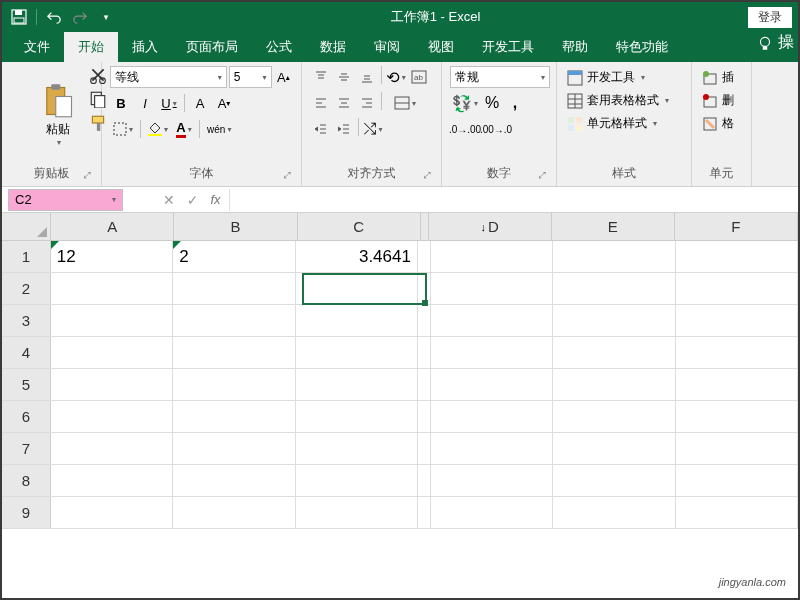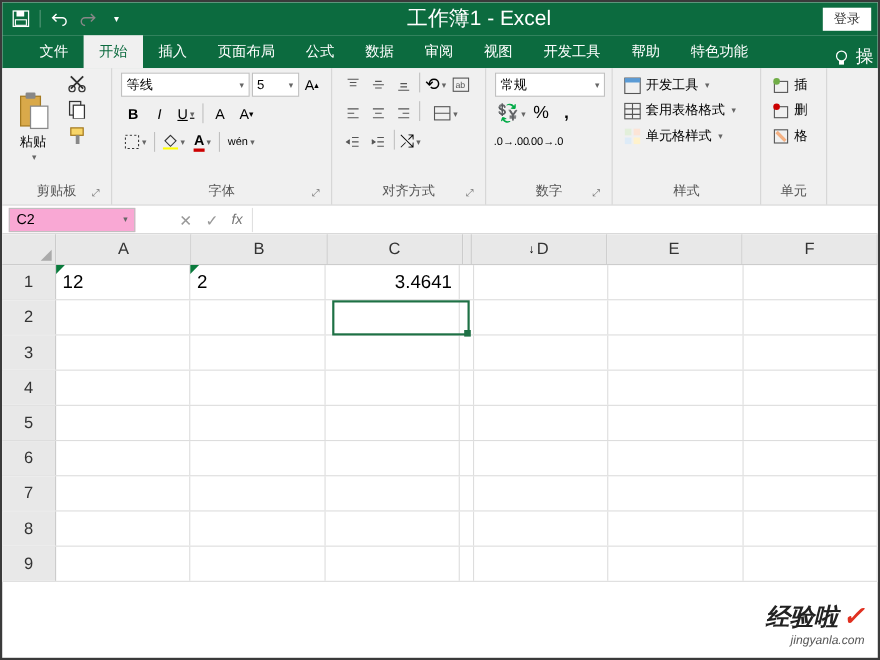--- a/index.html
+++ b/index.html
@@ -2,32 +2,32 @@
 <html><head>
   <meta charset="utf-8">
   <style>
     * { margin: 0; padding: 0; box-sizing: border-box; font-family: "Microsoft YaHei", Arial, sans-serif; }
     body { width: 800px; height: 600px; overflow: hidden; background: #fff; border: 2px solid #3a3a3a; position: relative; }
     
     .titlebar { height: 30px; background: #0c6b3f; display: flex; align-items: center; color: #fff; font-size: 12px; }
     .qat { display: flex; align-items: center; gap: 8px; padding: 0 8px; }
     .qat-icon { width: 18px; height: 18px; display: flex; align-items: center; justify-content: center; cursor: pointer; }
     .qat-sep { width: 1px; height: 16px; background: rgba(255,255,255,0.3); }
-    .title-center { flex: 1; text-align: center; font-size: 19px; }
+    .title-center { flex: 1; text-align: center; font-size: 13px; }
     .login-btn { background: #fff; color: #333; padding: 2px 10px; margin-right: 6px; font-size: 12px; cursor: pointer; text-align: center; }
     
-    .tabs { height: 30px; background: #0c6b3f; display: flex; align-items: flex-end; padding-left: 20px; }
+    .tabs { height: 30px; background: #0c6b3f; display: flex; align-items: flex-start; padding-left: 8px; }
     .tab { padding: 6px 14px; color: #fff; font-size: 13px; cursor: pointer; }
     .tab.active { background: #f0f0f0; color: #0c6b3f; }
     .tab-right { margin-left: auto; display: flex; align-items: center; color: #fff; padding-right: 4px; }
     .bulb { width: 18px; height: 18px; margin-right: 4px; }
     
     .ribbon { height: 125px; background: #f0f0f0; border-bottom: 1px solid #d0d0d0; display: flex; }
     .group { border-right: 1px solid #d4d4d4; padding: 4px 8px 2px 8px; display: flex; flex-direction: column; justify-content: space-between; }
-    .group-body { display: flex; gap: 7px; flex: 1; }
+    .group-body { display: flex; gap: 7px; flex: 1; margin-left: 28px; }
     .group-label { text-align: center; font-size: 12px; color: #555; padding: 2px 0; display: flex; justify-content: center; align-items: center; position: relative; }
     .dialog-launcher { position: absolute; right: 0; bottom: 2px; width: 12px; height: 12px; font-size: 9px; color: #666; cursor: pointer; }
     
     .clipboard-big { display: flex; flex-direction: column; align-items: center; justify-content: center; cursor: pointer; padding: 2px; }
     .paste-icon { width: 36px; height: 36px; }
     .paste-label { font-size: 12px; margin-top: 2px; }
     .clipboard-small { display: flex; flex-direction: column; gap: 6px; padding-left: 4px; }
     .small-icon { width: 18px; height: 18px; cursor: pointer; }
     
     .font-group { width: 200px; }
@@ -546,15 +546,14 @@
         <div class="cell"></div>
       </div>
   </div>
 
   <div class="selection" style="left:300px; top:60px; width:125px; height:32px;">
     <div class="sel-handle"></div>
   </div>
 </div>
 
 <div class="watermark">
-  <div class="wm-main"><span>经验啦</span><span class="wm-check">✓</span></div>
   <div class="wm-sub">jingyanla.com</div>
 </div>
 
 </body></html>

